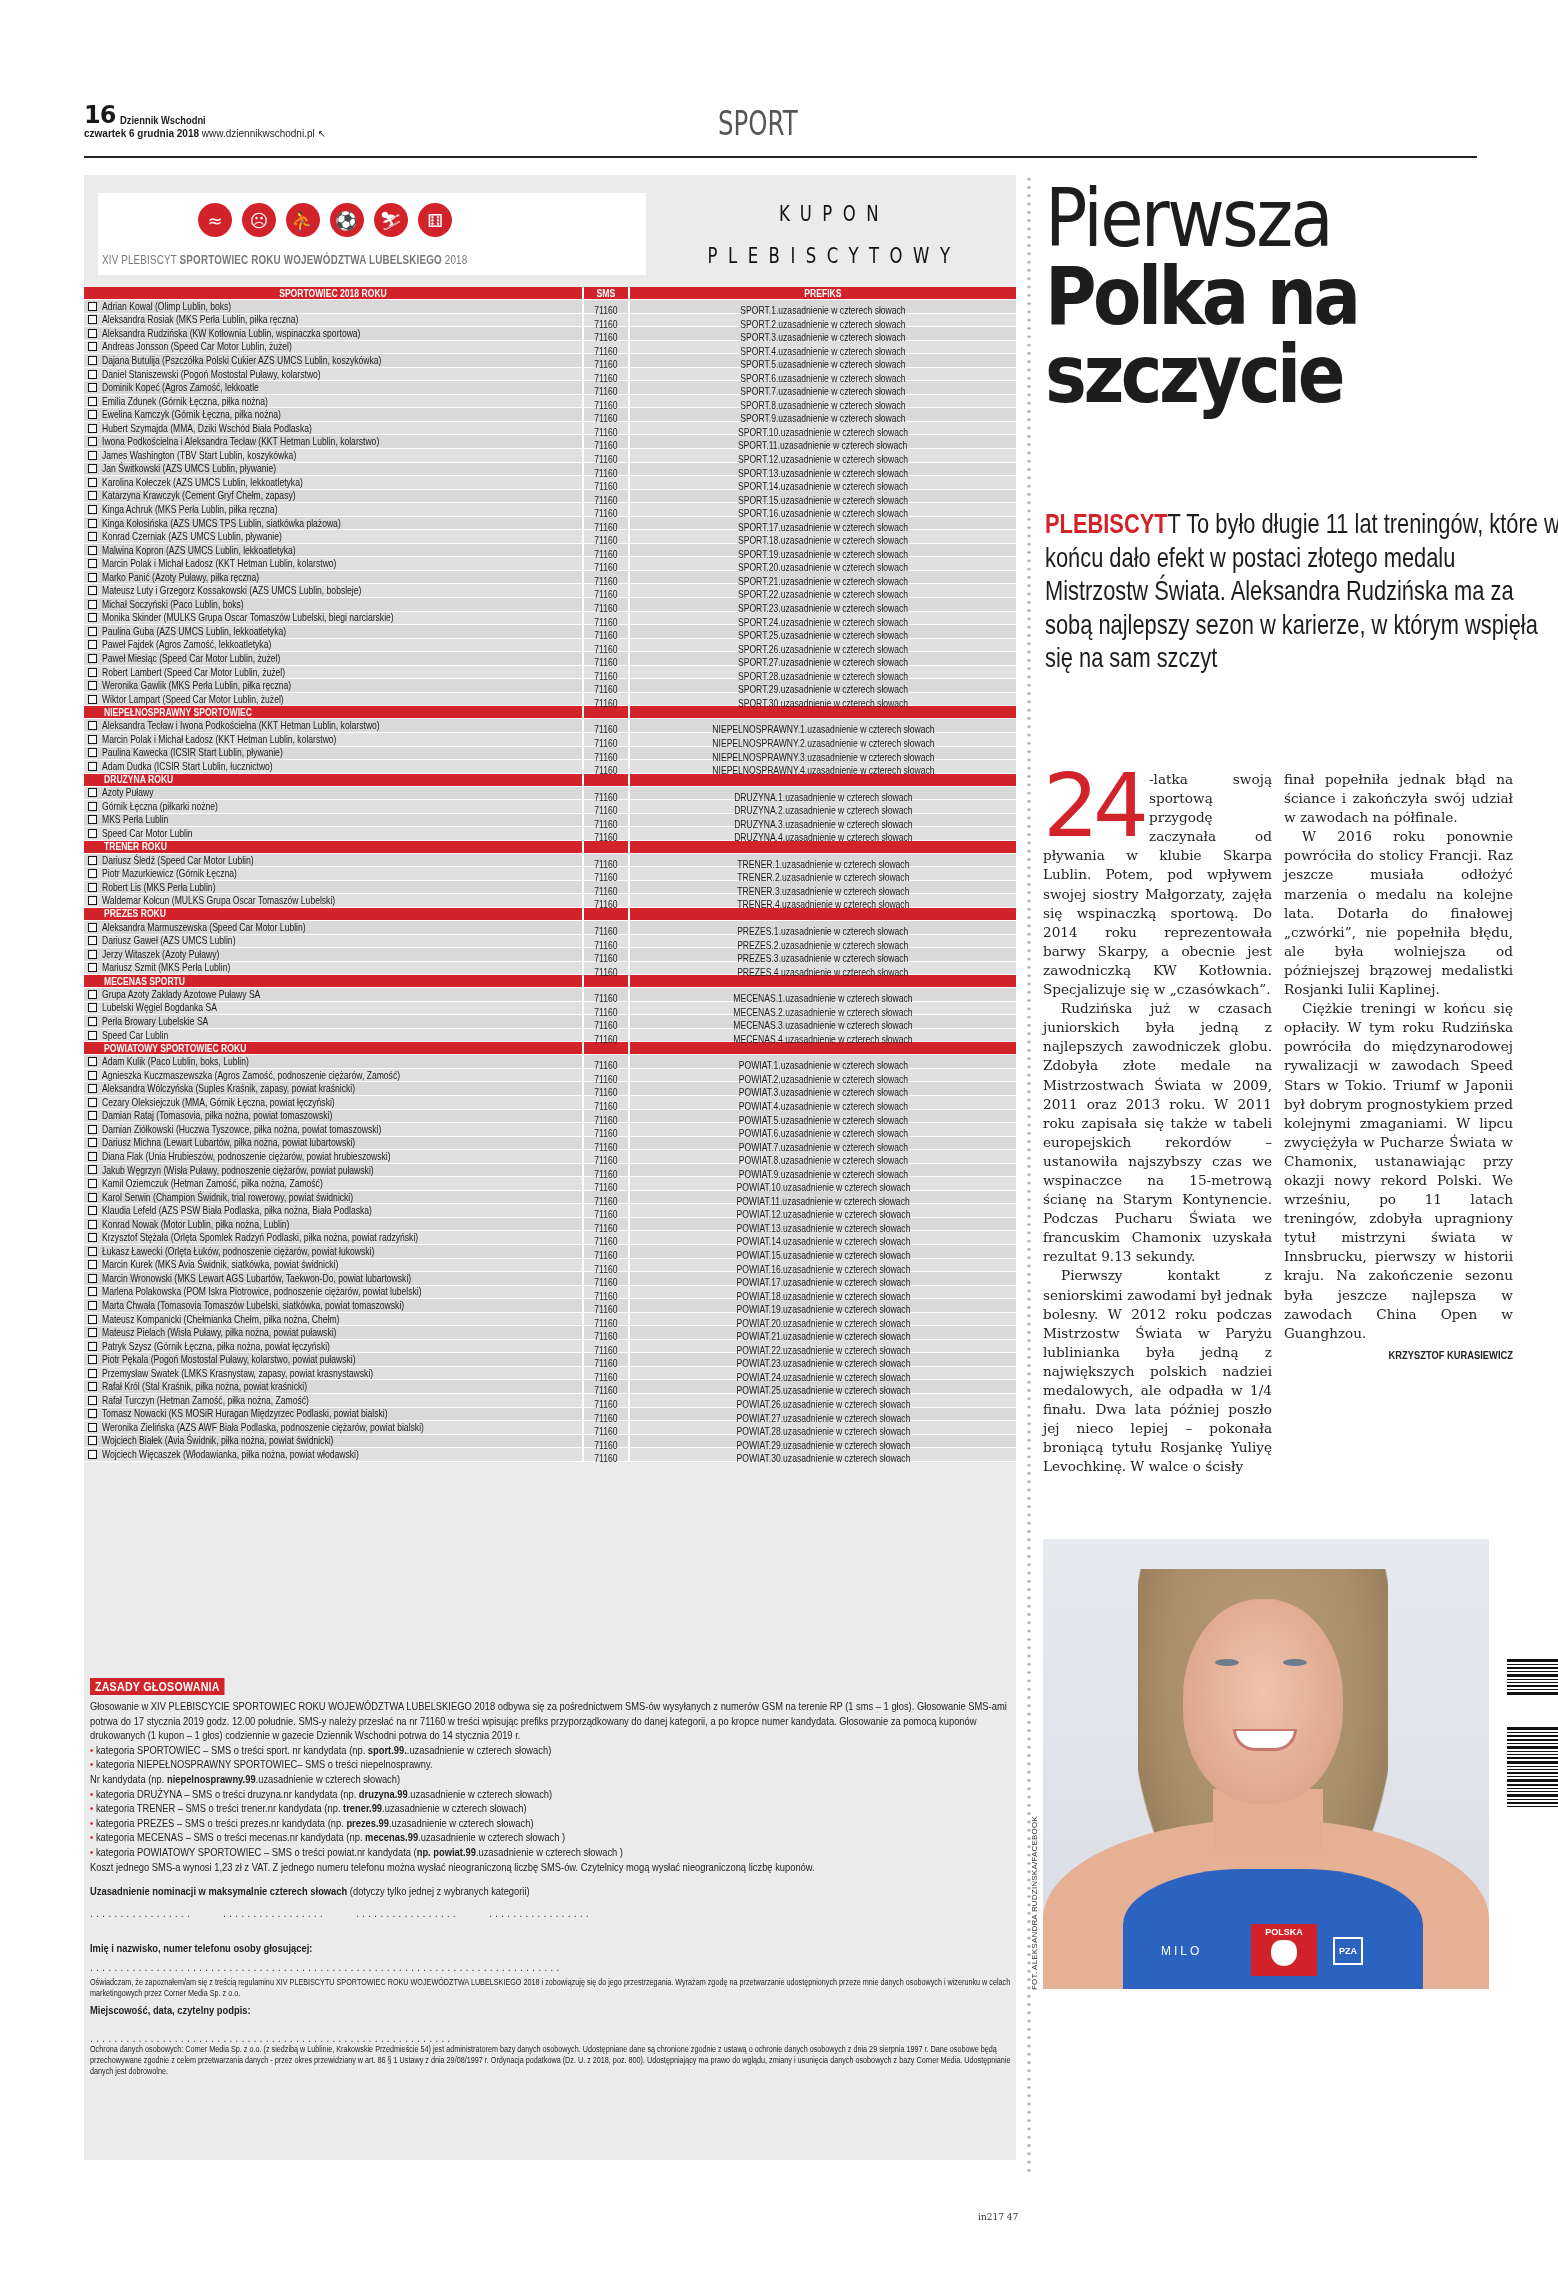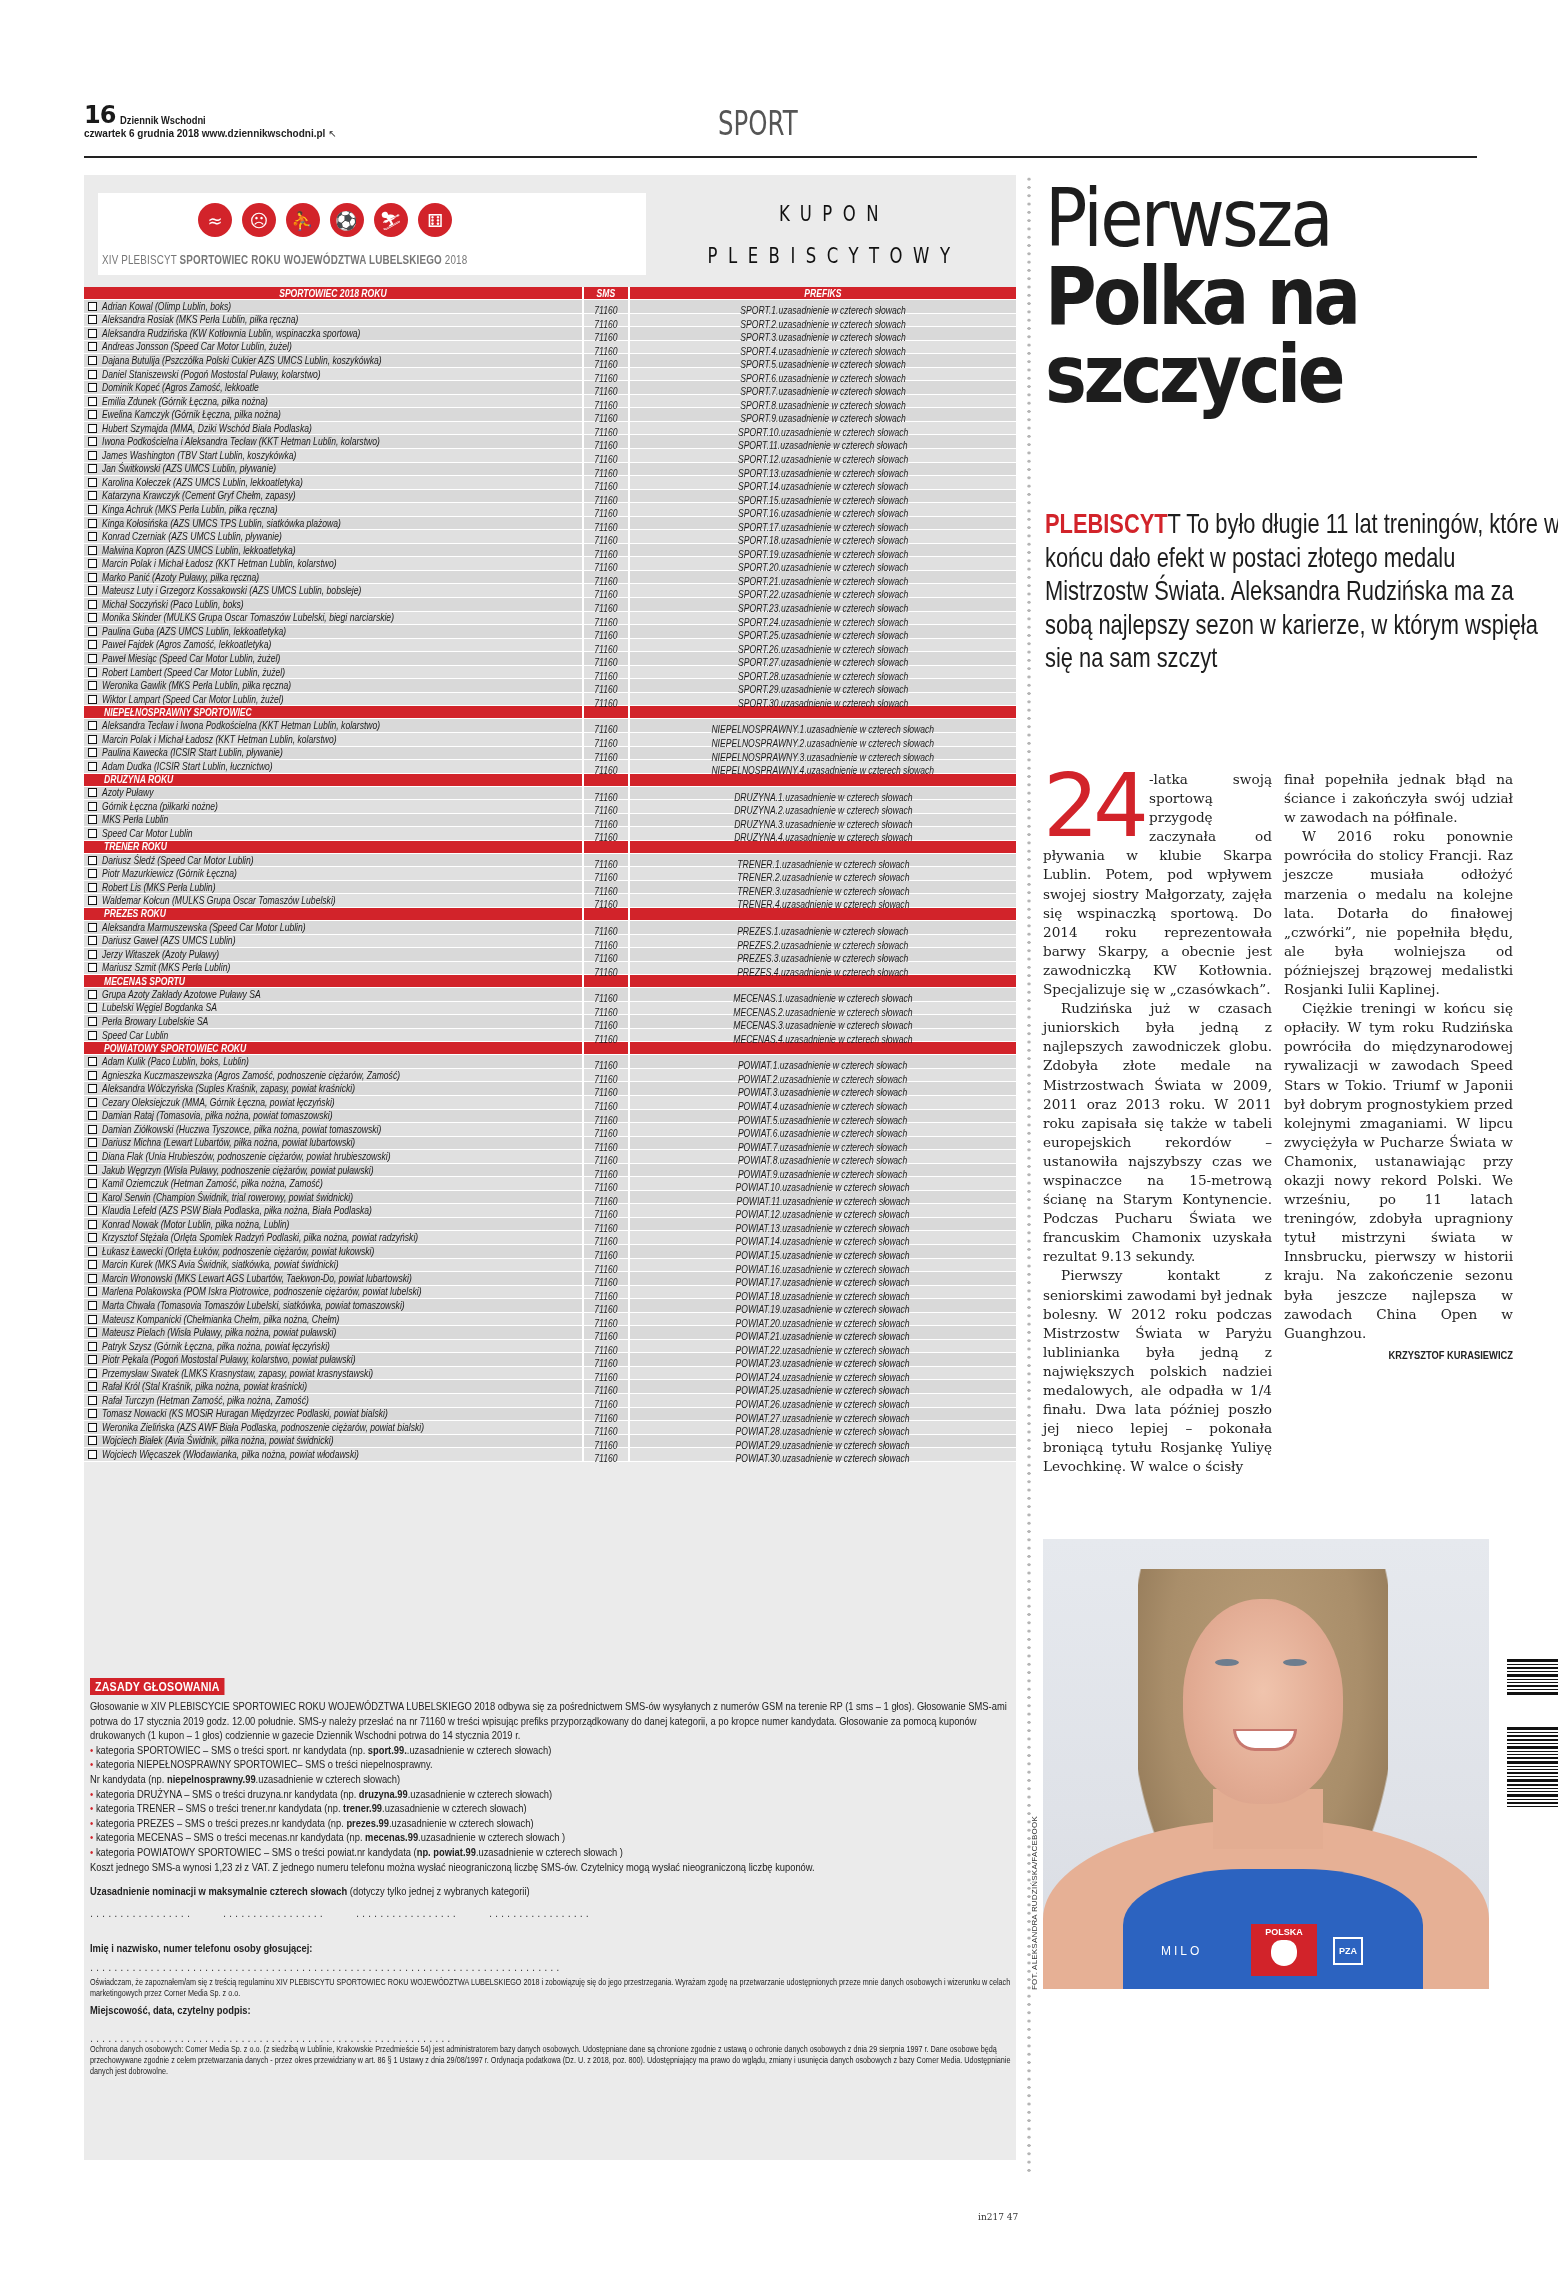--- a/index.html
+++ b/index.html
@@ -5,35 +5,35 @@
   * { box-sizing: border-box; margin: 0; padding: 0; }
   html, body { width: 1558px; height: 2281px; background: #ffffff; overflow: hidden; }
   body { position: relative; font-family: "Liberation Sans", sans-serif; color: #1a1a1a; }
 
   
   .masthead { position: absolute; left: 84px; top: 104px; }
   .masthead .pg { font-family: "DejaVu Sans", sans-serif; font-weight: bold; font-size: 24px; line-height: 22px; letter-spacing: -1px; display: inline-block; vertical-align: bottom; }
   .masthead .paper { font-family: "Liberation Sans Narrow", "Liberation Sans", sans-serif; font-weight: bold; font-size: 11px; display: inline-block; vertical-align: bottom; transform: scaleX(0.85); transform-origin: left bottom; }
   .masthead .line2 { font-size: 10px; margin-top: 2px; white-space: nowrap; }
   .masthead .line2 b { font-weight: bold; text-align: right; }
-  .masthead .url { font-weight: bold; color: #222; }
+  .masthead .url { font-weight: normal; color: #222; }
   .section-title { position: absolute; left: 718px; top: 103px; font-family: "DejaVu Sans", sans-serif; font-size: 34px; font-weight: normal; color: #555; letter-spacing: 0px; transform: scaleX(0.72); transform-origin: left top; line-height: 40px; }
   .top-rule { position: absolute; left: 84px; top: 156px; width: 1393px; height: 2px; background: #222; }
 
   
   .coupon { position: absolute; left: 84px; top: 175px; width: 932px; height: 1985px; background: #ebebeb; }
   .logo-box { position: absolute; left: 14px; top: 18px; width: 548px; height: 82px; background: #fff; }
   .icons { position: absolute; left: 100px; top: 10px; display: flex; gap: 10px; }
   .icons .ic { width: 34px; height: 34px; border-radius: 50%; background: #d2232a; color: #fff; font-size: 18px; display: flex; align-items: center; justify-content: center; font-family: "DejaVu Sans", sans-serif; }
   .logo-caption { position: absolute; left: 4px; top: 60px; font-size: 12px; color: #777; white-space: nowrap; transform: scaleX(0.82); transform-origin: left top; letter-spacing: 0.2px; }
   .logo-caption b { font-weight: bold; color: #777; }
   .kupon-title { position: absolute; left: 580px; top: 18px; width: 340px; text-align: center; font-family: "DejaVu Sans", sans-serif; font-size: 22px; color: #111; line-height: 42px; letter-spacing: 14px; transform: scaleX(0.75); transform-origin: center top; }
 
   
-  .tbl { position: absolute; left: 0; top: 112px; width: 932px; font-style: italic; }
+  .tbl { position: absolute; left: 0; top: 112px; width: 932px; }
   .row { display: flex; height: 13.55px; border-bottom: 1px solid #fff; align-items: center; }
   .row .c1 { width: 500px; padding-left: 4px; display: flex; align-items: center; background: #e0e0e0; height: 100%; border-right: 2px solid #fff; }
   .row .c2 { width: 46px; text-align: center; background: #e0e0e0; height: 100%; border-right: 2px solid #fff; }
   .row .c3 { flex: 1; text-align: center; background: #e0e0e0; height: 100%; }
   .row:nth-child(odd) .c1, .row:nth-child(odd) .c2, .row:nth-child(odd) .c3 { background: #d9d9d9; }
   .txt { font-family: "Liberation Sans Narrow", "Liberation Sans", sans-serif; font-size: 11px; line-height: 13px; white-space: nowrap; display: inline-block; transform: scaleX(0.78); transform-origin: left center; color: #1a1a1a; }
   .c2 .txt, .c3 .txt { transform-origin: center center; }
   .chk { width: 9px; height: 9px; border: 1.3px solid #111; background: #fff; margin-right: 5px; flex: none; }
   .hdr { display: flex; height: 13px; align-items: center; background: #d2232a; border-bottom: 1px solid #fff; }
   .hdr > div { height: 100%; display: flex; align-items: center; }

